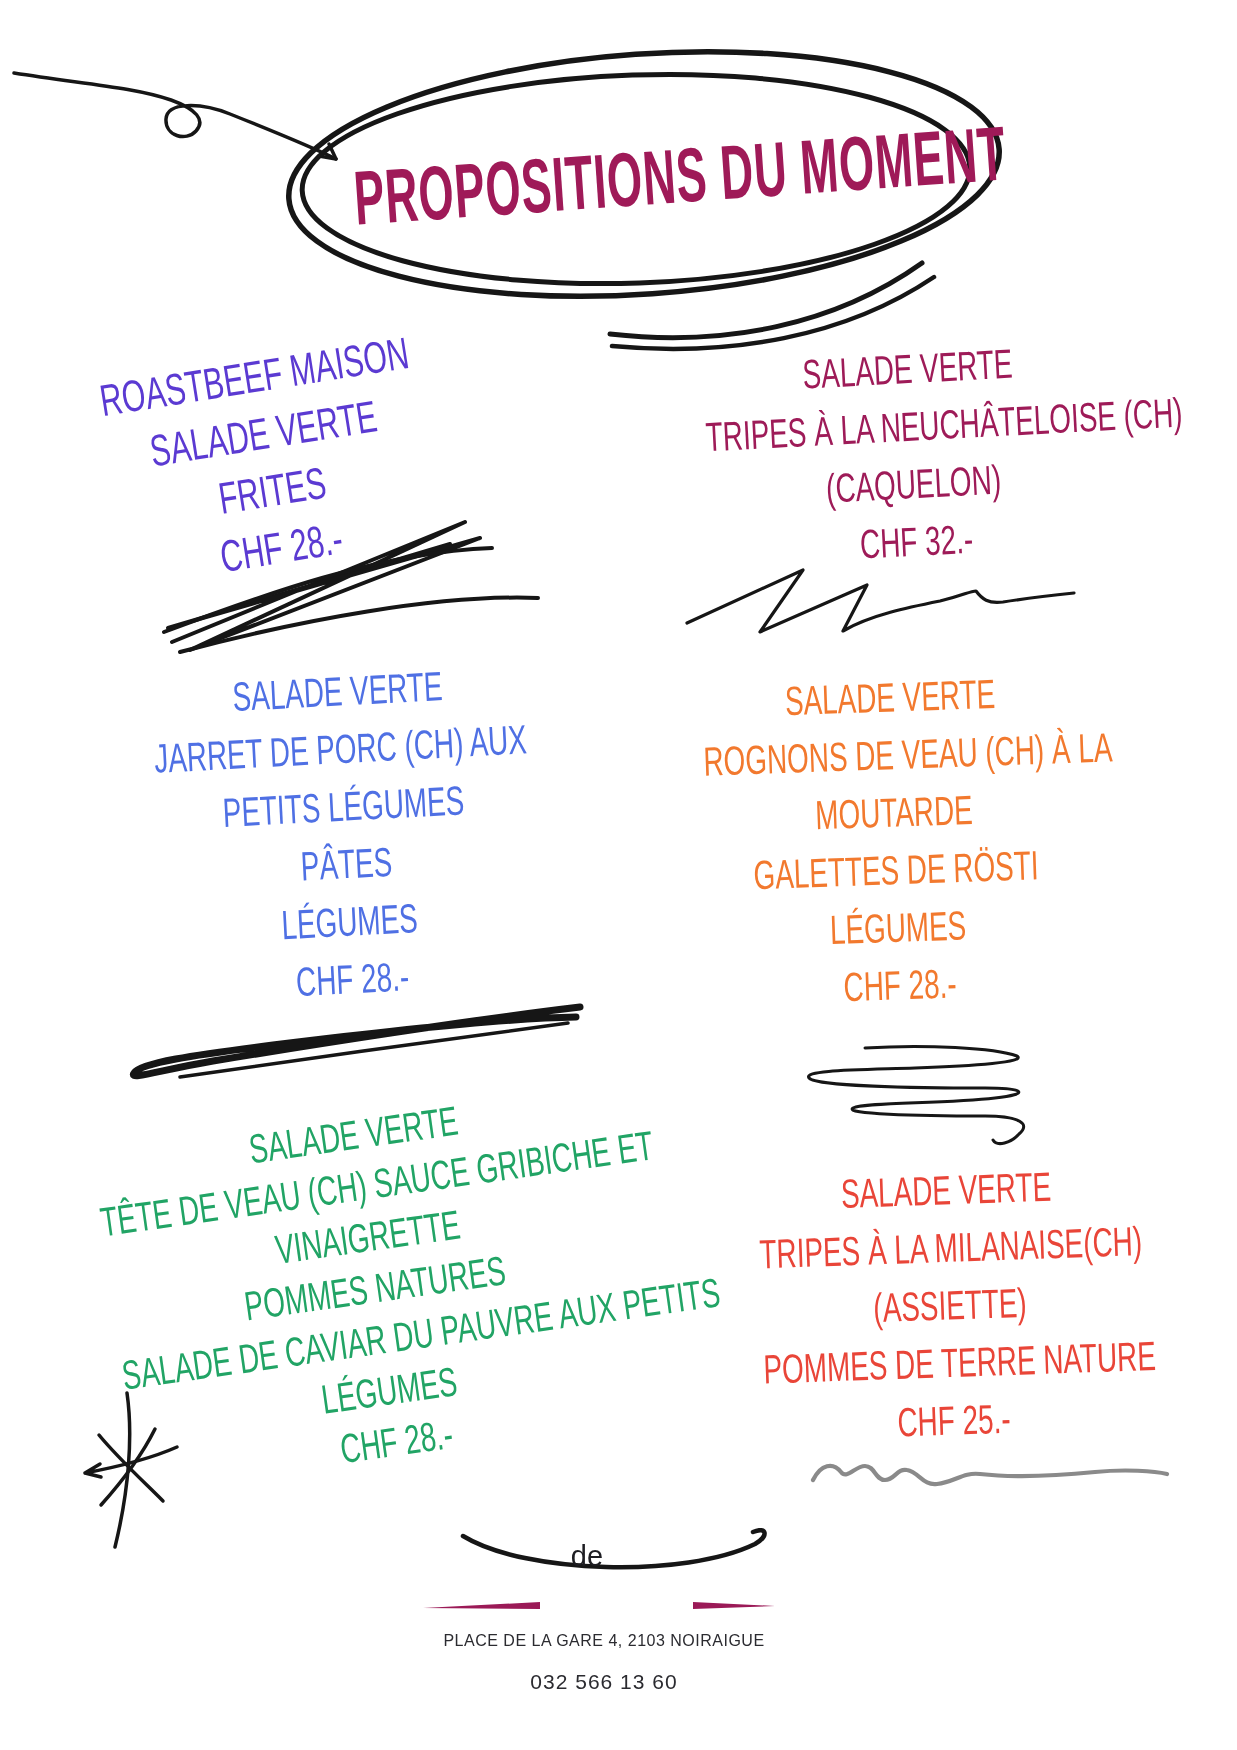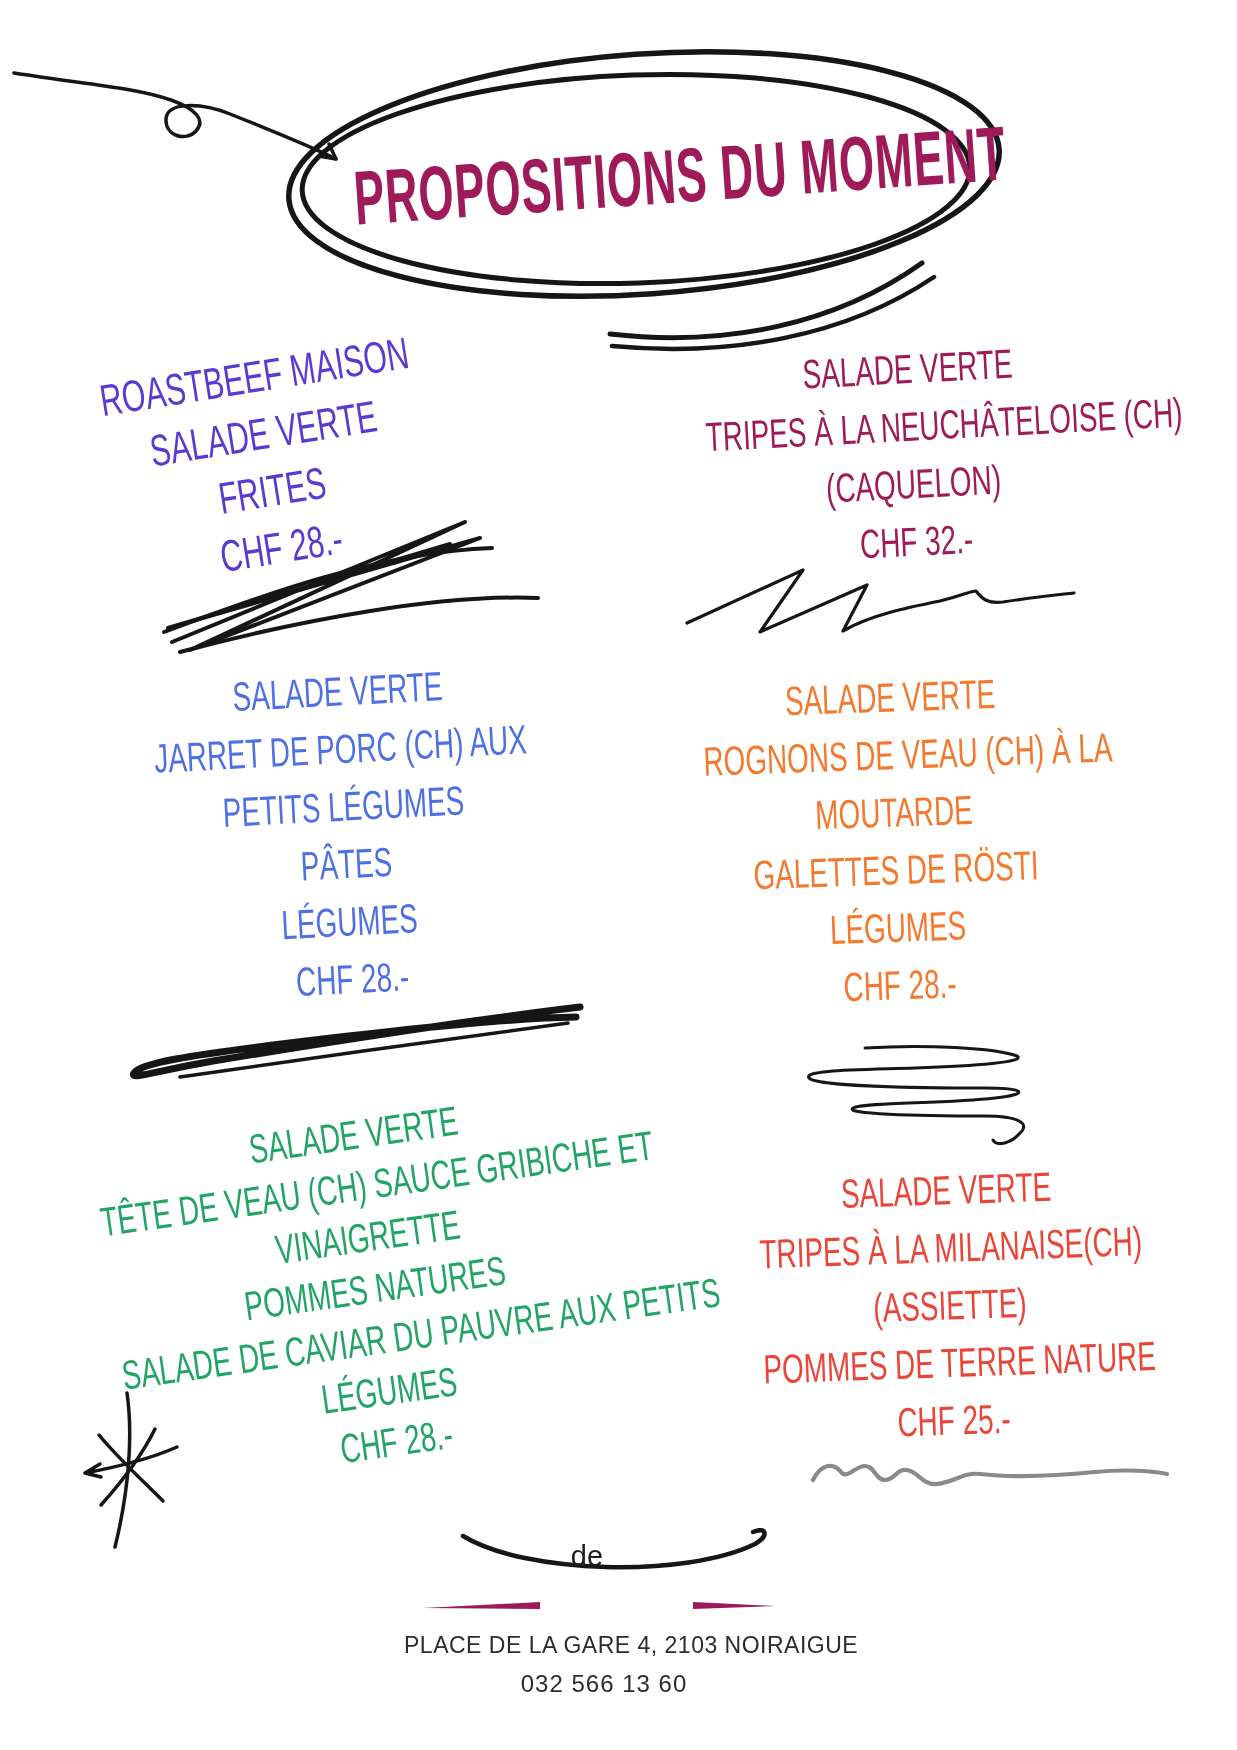--- a/index.html
+++ b/index.html
@@ -29,25 +29,25 @@
   .logo-de{
     position:absolute; left:517px; top:1540px; width:140px; text-align:center;
     font-size:29px; color:#1d1d22;
   }
   .logo-place{
     position:absolute; left:401px; top:1576px; width:400px; text-align:center;
     font-size:42px; font-weight:400; color:#1c1c21; letter-spacing:1px; line-height:1.1;
   }
   .addr{
     position:absolute; left:404px; top:1632px; width:400px; text-align:center;
-    font-size:23px; letter-spacing:0.5px; color:#2b2b30; white-space:nowrap;
+    font-size:16px; letter-spacing:0.5px; color:#2b2b30; white-space:nowrap;
   }
   .phone{
     position:absolute; left:404px; top:1670px; width:400px; text-align:center;
-    font-size:24px; letter-spacing:1px; color:#2b2b30;
+    font-size:21px; letter-spacing:1px; color:#2b2b30;
   }
 </style>
 </head>
 <body>
 
 <div class="page">
 
   <svg class="deco" style="left:8px;top:55px;" width="360" height="130" viewBox="0 0 360 130">
     <path d="M 6 18 C 75 29, 125 32, 163 45 C 188 54, 198 65, 188 76 C 178 87, 157 81, 158 64 C 159 47, 192 47, 222 59 C 262 75, 302 91, 328 104" fill="none" stroke="#161616" stroke-width="3.5" stroke-linecap="round"></path>
     <path d="M 328 104 L 311 101 M 328 104 L 321 89" fill="none" stroke="#161616" stroke-width="3.5" stroke-linecap="round"></path>

